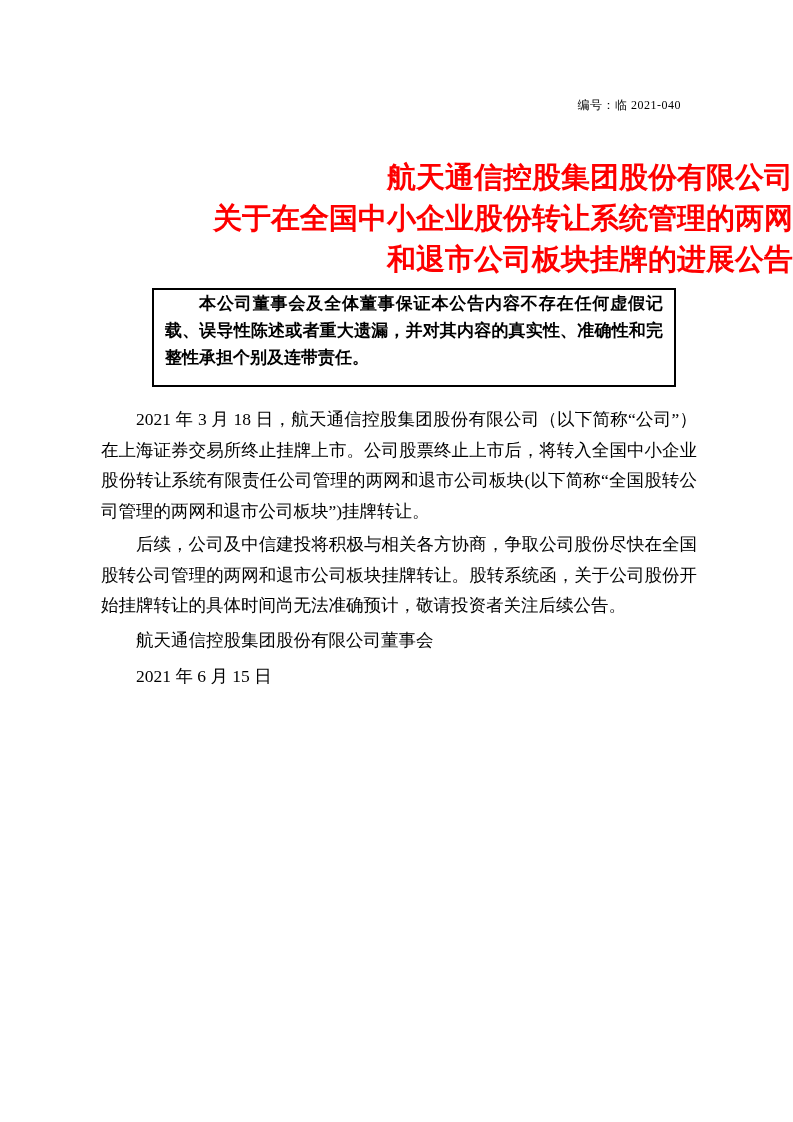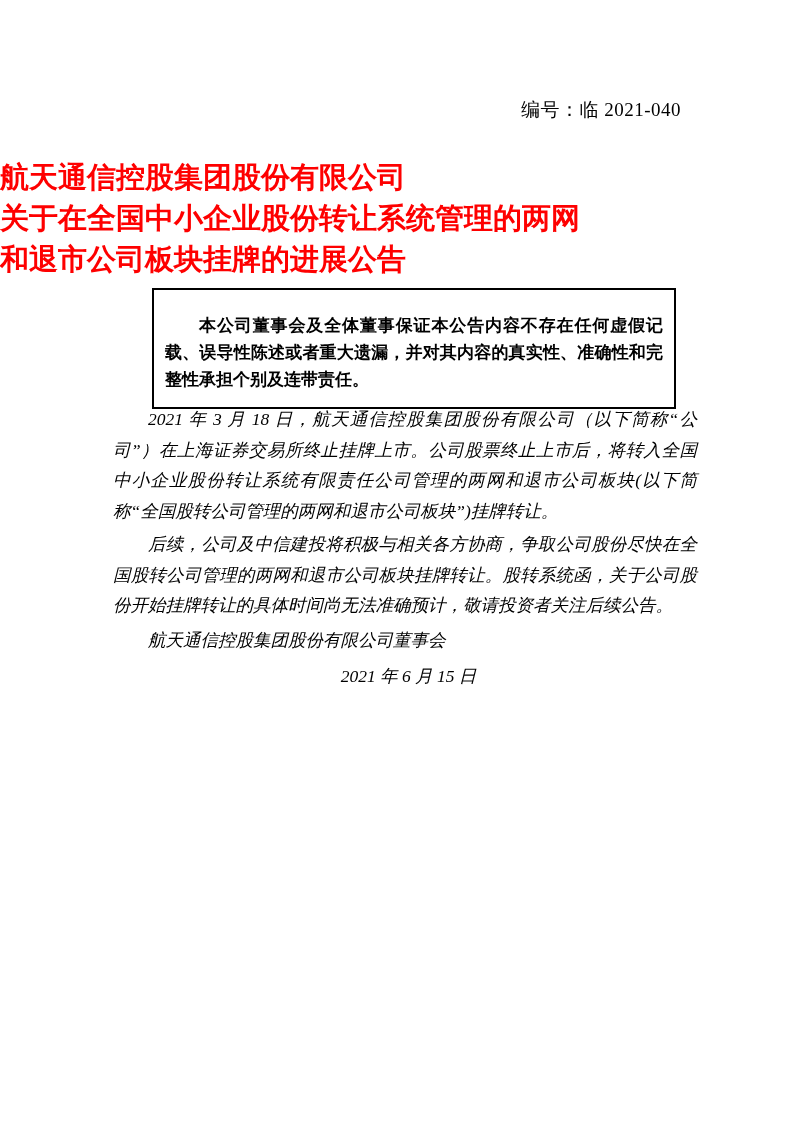--- a/index.html
+++ b/index.html
@@ -7,67 +7,67 @@
     width: 793px; height: 1122px;
     background: #ffffff;
     position: relative;
     font-family: "Liberation Serif", serif;
     color: #000000;
     overflow: hidden;
   }
   .doc-number {
     position: absolute;
     top: 97px; right: 112px;
-    font-size: 19px;
+    font-size: 12px;
     letter-spacing: 0.5px;
     text-align: center;
   }
   .title-block {
     position: absolute;
     top: 157px; left: 0;
     width: 793px;
-    text-align: left;
+    text-align: right;
     color: #fe0000;
     font-family: "Liberation Sans", sans-serif;
     font-weight: bold;
     font-size: 29px;
     line-height: 41px;
   }
   .disclaimer-box {
     position: absolute;
     top: 288px; left: 152px;
     width: 524px;
     box-sizing: border-box;
     border: 2px solid #000000;
-    padding: 22px 11px 14px 11px;
+    padding: 0 11px 14px 11px;
     font-family: "Liberation Sans", sans-serif;
     font-weight: bold;
     font-size: 17px;
     line-height: 27px;
     text-align: justify;
   }
   .disclaimer-box p { margin: 0; text-indent: 2em; }
   .body-block {
     position: absolute;
     top: 404px; left: 97px;
     width: 600px;
     font-size: 17.5px;
     line-height: 30.5px;
     text-align: justify;
   }
-  .body-block p { margin: 0 0 3px 16px; text-indent: 2em; font-style: italic; }
+  .body-block p { margin: 0 0 3px 4px; text-indent: 2em; }
   .signature-line {
     text-align: left;
     text-indent: 0;
     padding-right: 20px;
     margin-top: 8px;
     line-height: 33px;
   }
   .date-line {
-    text-align: center;
+    text-align: left;
     text-indent: 0;
     padding-right: 28px;
     line-height: 33px;
   }
 </style>
 </head>
 <body>
 
 <div class="doc-number">编号：临 2021-040</div>
 

